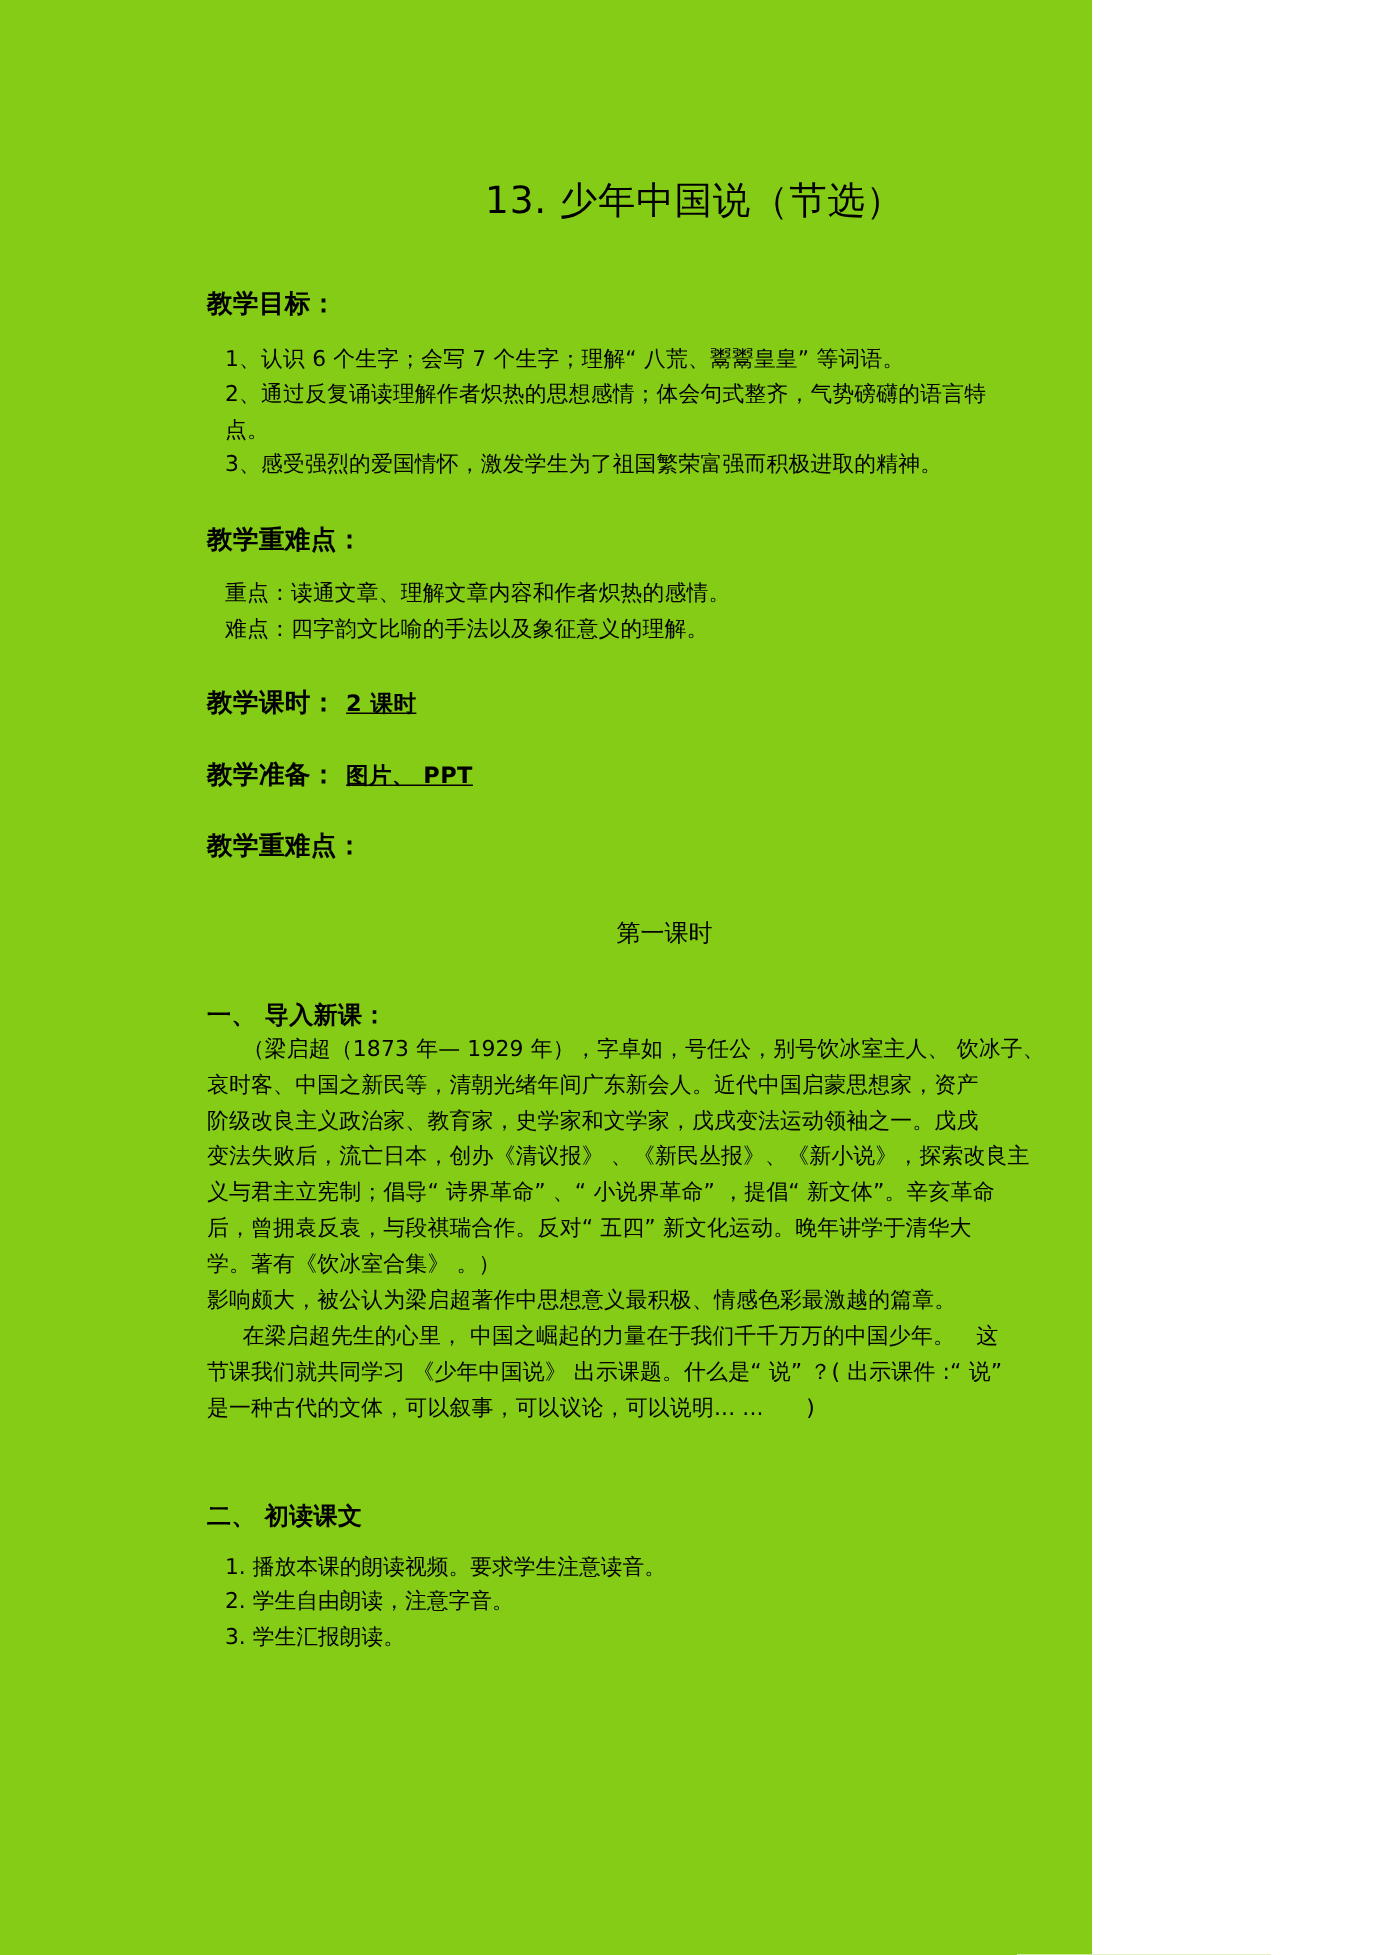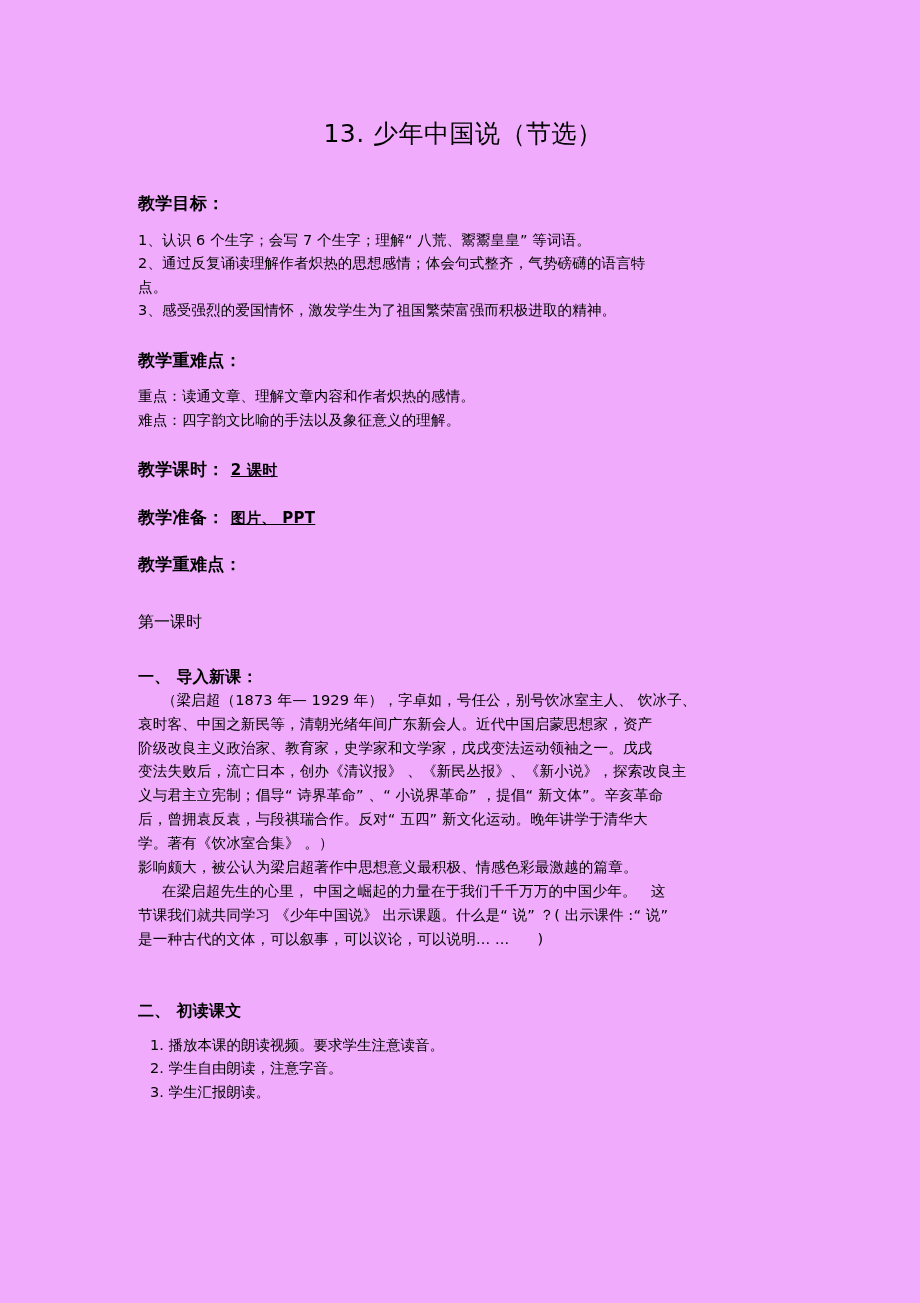--- a/index.html
+++ b/index.html
@@ -9,23 +9,23 @@
   }
   body {
     width: 920px;
     height: 1303px;
     font-family: "DejaVu Sans", "Liberation Sans", sans-serif;
     color: #000000;
     -webkit-font-smoothing: none;
   }
   .page {
     position: relative;
-    width: 920px;
+    width: 728px;
     height: 1303px;
-    background: #f0abfc;
+    background: #84cc16;
     box-sizing: border-box;
     padding: 0;
     overflow: hidden;
   }
   .content {
     position: absolute;
     left: 138px;
     top: 0;
     width: 650px;
   }
@@ -57,32 +57,32 @@
   .heading .val {
     font-weight: bold;
     font-size: 15px;
     text-decoration: underline;
   }
 
   
   .body-block {
     font-size: 14.5px;
     line-height: 1.62;
-    margin: 0;
+    margin: 12px;
     letter-spacing: 0.15px;
     text-align: justify;
     text-justify: inter-ideograph;
   }
   .body-mt-sm { margin-top: 12px; }
 
   .body-line { display: block; white-space: pre-wrap; }
 
   
   .centered-heading {
-    text-align: left;
+    text-align: center;
     font-size: 16px;
     font-weight: 400;
     margin: 0;
     margin-top: 34px;
     padding-right: 40px;
   }
 
   
   .num-heading {
     font-size: 16px;

